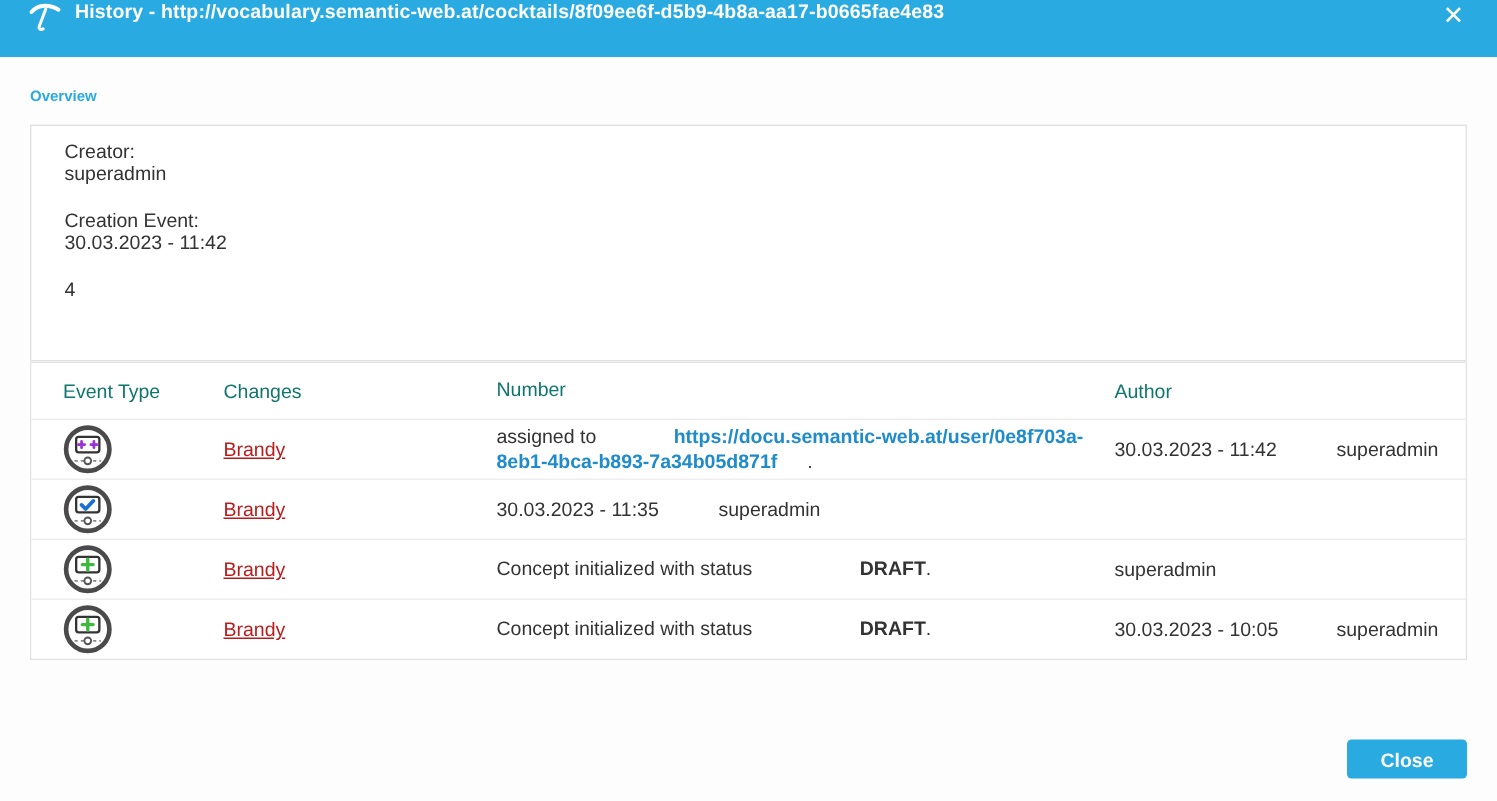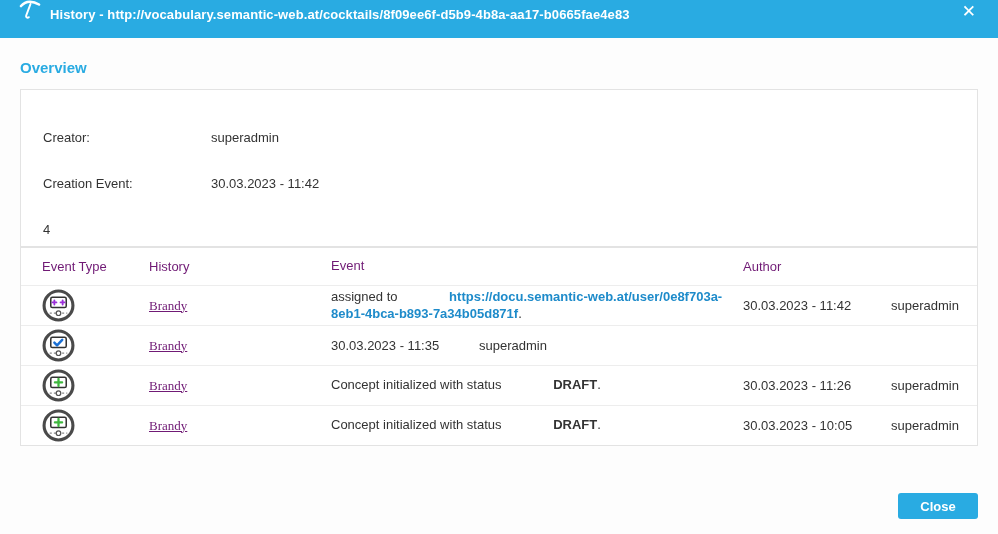--- a/index.html
+++ b/index.html
@@ -2,52 +2,52 @@
 <html><head>
 <meta charset="utf-8">
 <style>
   * { margin:0; padding:0; box-sizing:border-box; }
   html,body { width:998px; height:534px; background:#fff; }
   body { font-family:"Liberation Sans","DejaVu Sans",sans-serif; color:#333; font-size:13px; overflow:hidden; }
 
   .modal { width:998px; height:534px; background:#fdfdfd; display:flex; flex-direction:column; }
 
   
-  .titlebar { height:38px; background:#29abe2; display:flex; align-items:flex-end; padding:16px 18px; flex:0 0 auto; }
+  .titlebar { height:38px; background:#29abe2; display:flex; align-items:flex-start; padding:0 18px; flex:0 0 auto; }
   .logo { width:24px; height:24px; margin-right:8px; display:flex; align-items:center; justify-content:center; }
   .titlebar-title { color:#fff; font-weight:bold; font-size:13px; letter-spacing:.1px; flex:1 1 auto; }
   .close-x { color:#fff; font-size:17px; font-weight:bold; cursor:pointer; padding:2px 4px; line-height:1; }
 
   .content { padding:0 20px; flex:1 1 auto; }
 
-  h2.section { color:#29abe2; font-size:15px; font-weight:bold; }
+  h2.section { color:#29abe2; font-size:10px; font-weight:bold; }
   .overview-heading { margin:21px 0 13px 0; }
   .latest-heading { margin:25px 0 13px 0; }
 
   .panel { background:#fff; border:1px solid #e3e3e3; }
 
   
   .overview-panel { padding:9px 0; }
-  .ov-row { height:46px; display:flex; align-items:flex-end; padding-left:22px; }
+  .ov-row { height:46px; display:flex; align-items:flex-start; padding-left:22px;flex-direction:column; }
   .ov-label { width:168px; color:#333; }
   .ov-value { color:#333; }
 
   
   .history-table { display:flex; flex-direction:column; }
   .t-row { display:flex; align-items:center; min-height:40px; border-top:1px solid #ededed; background:#fff; }
-  .t-head { min-height:37px; border-top:none; color:#701a75; }
+  .t-head { min-height:37px; border-top:none; color:#0f766e; }
   .c1 { width:128px; padding-left:21px; flex:0 0 auto; }
   .c2 { width:182px; flex:0 0 auto; }
   .c3 { width:412px; flex:0 0 auto; padding-right:14px; overflow-wrap:anywhere; line-height:1.25; }
   .c4 { width:148px; flex:0 0 auto; }
   .c5 { flex:1 1 auto; }
 
-  a.resource-link { color:#701a75; text-decoration:underline; cursor:pointer;font-family:Liberation Serif, serif; }
+  a.resource-link { color:#b91c1c; text-decoration:underline; cursor:pointer; }
   a.event-link { color:#1e8bca; font-weight:bold; text-decoration:none; cursor:pointer;margin-left:48px; }
-  .event-bold { font-weight:bold; }
+  .event-bold { font-weight:bold;margin-left:20px; }
 
   .evticon { width:33px; height:33px; display:block; }
 
   
   .footer { flex:0 0 auto; padding:17px 20px 15px 20px; display:flex; justify-content:flex-end; }
   .close-btn { background:#29abe2; color:#fff; font-weight:bold; font-size:13px; border:none; border-radius:3px;
                width:80px; height:26px; cursor:pointer; font-family:inherit; }
 </style>
 </head>
 <body>
@@ -80,22 +80,22 @@
       </div>
       <div class="ov-row">
         <span class="ov-value">4</span>
       </div>
     </div>
 
 
     <div class="panel history-table">
       <div class="t-row t-head">
         <span class="c1">Event Type</span>
-        <span class="c2">History</span>
-        <span class="c3">Event</span>
+        <span class="c2">Changes</span>
+        <span class="c3">Number</span>
         <span class="c5">Author</span>
       </div>
       <div>
   <div class="t-row">
     <span class="c1">
       <span class="evticon"><svg width="33" height="33" viewBox="0 0 32 32">
                   <circle cx="16" cy="16" r="14" fill="#fff" stroke="#4a4a4a" stroke-width="3"></circle>
                   <rect x="8.5" y="8" width="15" height="10" rx="1.6" fill="#fff" stroke="#333" stroke-width="1.5"></rect>
                   <path d="M12 11v4M10 13h4" stroke="#9b30d9" stroke-width="1.8" stroke-linecap="round"></path>
                   <path d="M20 11v4M18 13h4" stroke="#9b30d9" stroke-width="1.8" stroke-linecap="round"></path>
@@ -139,21 +139,20 @@
                   <path d="M7.5 23.5h17" stroke="#888" stroke-width="1.2" stroke-dasharray="2,2"></path>
                   <circle cx="16" cy="23.5" r="2.2" fill="#fff" stroke="#555" stroke-width="1.2"></circle>
                 </svg></span>
     </span>
     <span class="c2">
       <a class="resource-link">Brandy</a>
     </span>
     <span class="c3">
       <span>Concept initialized with status </span><a class="event-link"></a><span class="event-bold">DRAFT</span><span>.</span>
     </span>
-    <span class="c4">30.03.2023 - 11:26</span>
     <span class="c5">superadmin</span>
   </div>
 
   <div class="t-row">
     <span class="c1">
       <span class="evticon"><svg width="33" height="33" viewBox="0 0 32 32">
                   <circle cx="16" cy="16" r="14" fill="#fff" stroke="#4a4a4a" stroke-width="3"></circle>
                   <rect x="8.5" y="8" width="15" height="10" rx="1.6" fill="#fff" stroke="#333" stroke-width="1.5"></rect>
                   <path d="M16 9.5v7M12.5 13h7" stroke="#3fb83f" stroke-width="2.2" stroke-linecap="round"></path>
                   <path d="M7.5 23.5h17" stroke="#888" stroke-width="1.2" stroke-dasharray="2,2"></path>

